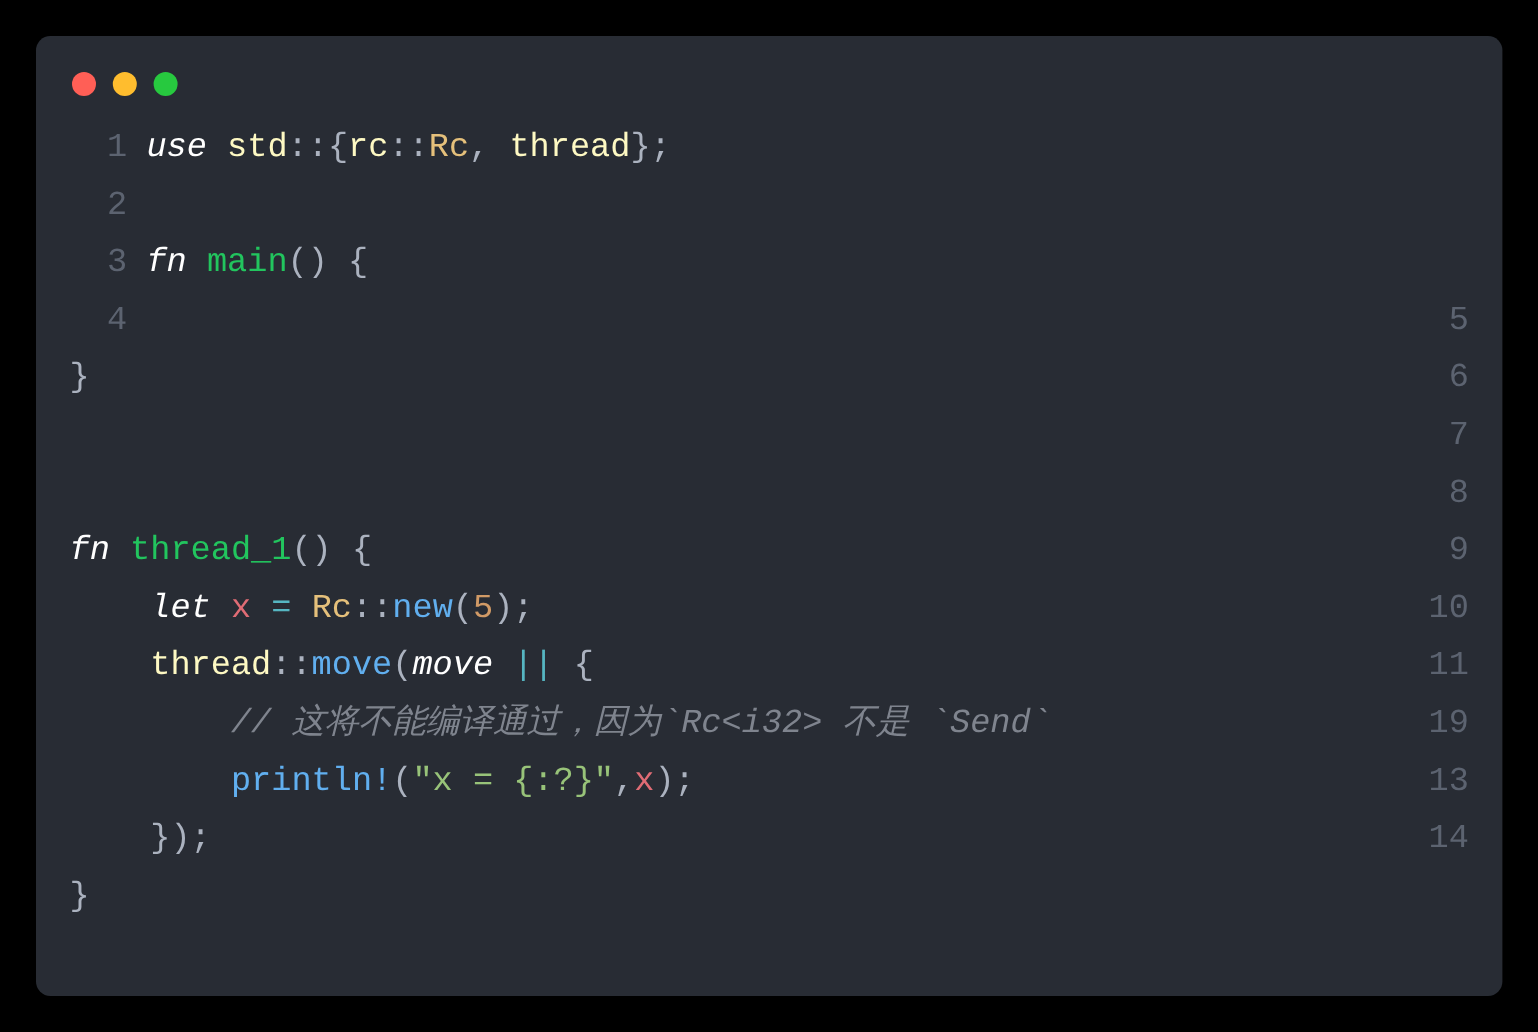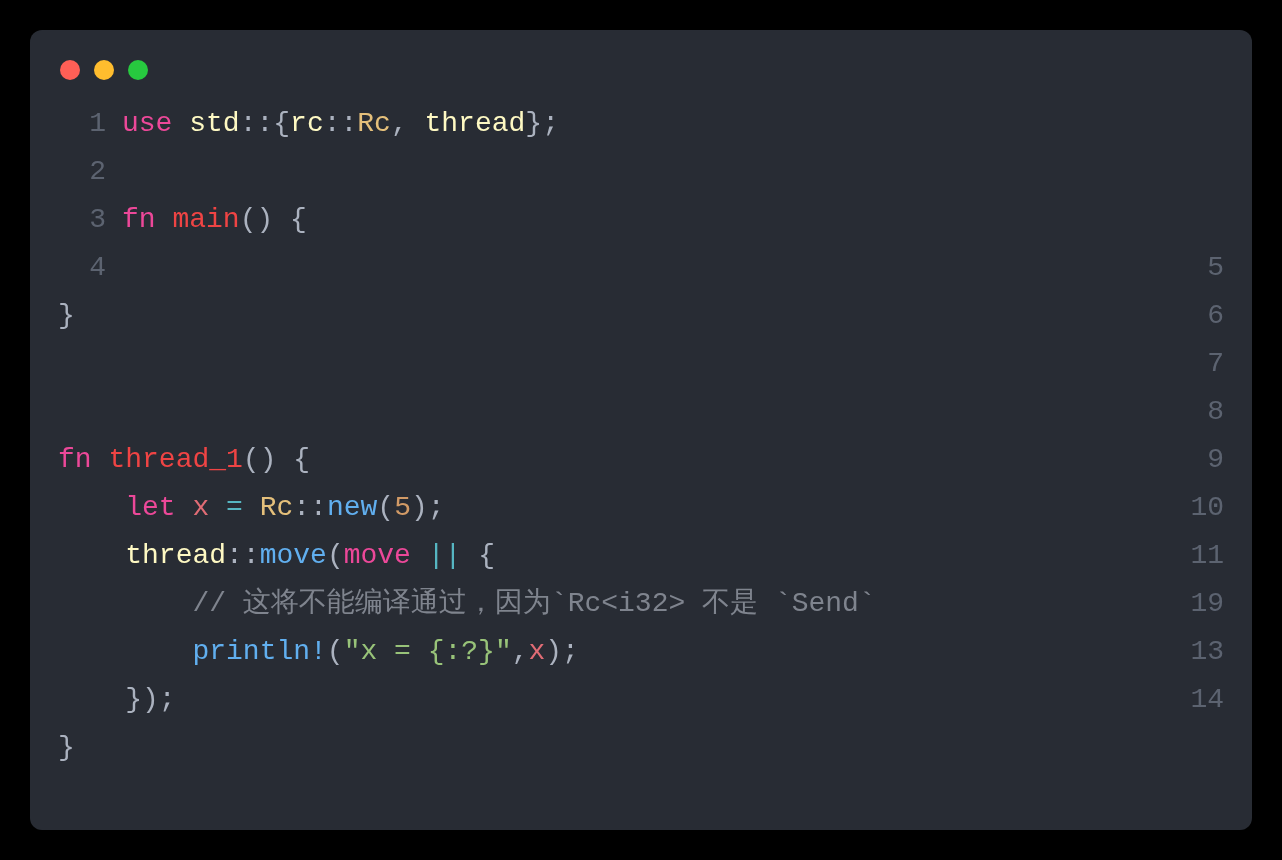--- a/index.html
+++ b/index.html
@@ -45,30 +45,30 @@
   }
   .gutter {
     text-align: right;
     color: #5c6370;
     user-select: none;
   }
   .code-line {
     white-space: pre;
     color: #abb2bf;
   }
-  .tk-keyword  { color: #ec4899; }
+  .tk-keyword  { color: #ffffff; font-style: italic; }
   .tk-ident    { color: #fef9c3; }
   .tk-punct    { color: #abb2bf; }
   .tk-func     { color: #61afef; }
-  .tk-fndef    { color: #ef4444; }
+  .tk-fndef    { color: #22c55e; }
   .tk-var      { color: #e06c75; }
   .tk-type     { color: #e5c07b; }
   .tk-num      { color: #d19a66; }
   .tk-string   { color: #98c379; }
-  .tk-comment  { color: #7f848e; }
+  .tk-comment  { color: #7f848e; font-style: italic; }
   .tk-op       { color: #56b6c2; }
 </style>
 </head>
 <body>
 
 <div class="window">
   <div class="titlebar">
     <div class="dot red"></div>
     <div class="dot yellow"></div>
     <div class="dot green"></div>

